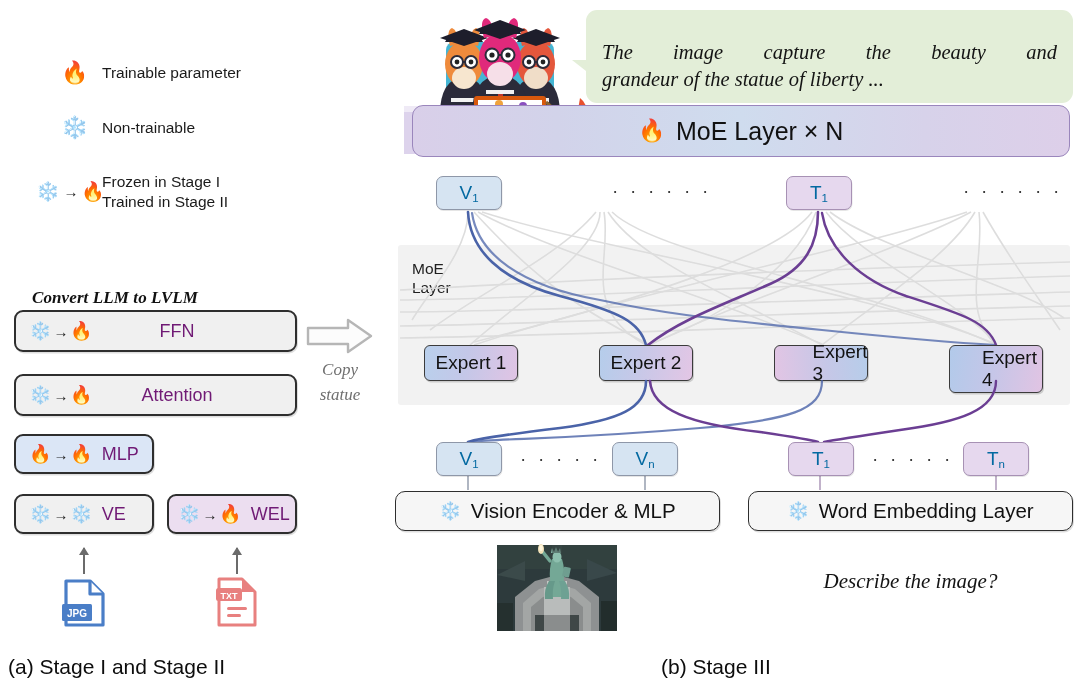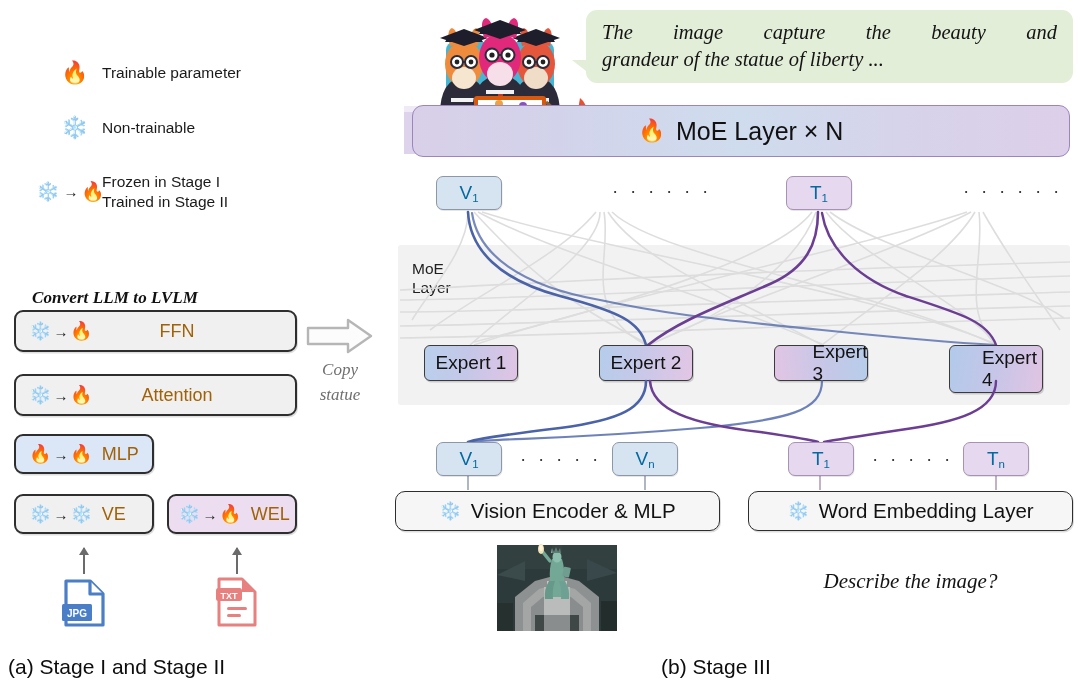--- a/index.html
+++ b/index.html
@@ -15,38 +15,38 @@
   .arrow-mini{font-size:15px;color:#222;margin:0 1px;}
 
   
   .sect-title{font-family:"Liberation Serif", serif;font-style:italic;font-weight:bold;
               font-size:17px;color:#111;letter-spacing:.1px;margin-top:28px;}
 
   .lbox{box-sizing:border-box;border:2px solid #2e2e2e;border-radius:9px;
         background:#f0f0f0;display:flex;align-items:center;
         box-shadow:1px 1.5px 0 rgba(0,0,0,.13);}
   .lbox .ico-pair{display:flex;align-items:center;gap:1px;font-size:18px;margin-left:13px;line-height:1;}
-  .lbox .lbl{flex:1;text-align:center;font-size:18px;color:#a16207;padding-right:34px;}
+  .lbox .lbl{flex:1;text-align:center;font-size:18px;color:#701a75;padding-right:34px;}
   .lbox.tight .lbl{flex:none;text-align:left;padding:0 0 0 9px;font-size:18px;}
   .lbox.blue{background:#dbe6f6;}
   .lbox.purple{background:#ecdef0;}
 
   
   .copy-label{font-family:"Liberation Serif", serif;font-style:italic;font-size:17px;color:#6f6f6f;text-align:center;line-height:1.45;}
 
   
   .farrow{width:2px;background:#6b6b6b;position:absolute;}
   .farrow::before{content:"";position:absolute;top:-1px;left:-4px;border-left:5px solid transparent;border-right:5px solid transparent;border-bottom:8px solid #6b6b6b;}
 
   
   .bubble{box-sizing:border-box;background:#e3eed8;border-radius:11px;
           padding:9px 16px 10px 16px;
           font-family:"Liberation Serif", serif;font-style:italic;font-size:20.5px;
           color:#141414;line-height:1.32;}
-  .bubble .l1{display:block;text-align:justify;text-align-last:justify;}
+  .bubble .l1{display:block;text-align:justify;text-align-last:justify;margin-top:20px;}
   .bubble .l2{display:block;}
   .bubble-tail{position:absolute;width:0;height:0;border-top:11px solid #e3eed8;
                border-left:14px solid transparent;}
 
   .moebar{box-sizing:border-box;border:1.6px solid #9a86bc;border-radius:11px;
           background:linear-gradient(90deg,#d9cfe9 0%,#d2d3ea 22%,#cfdcee 50%,#d7d2ea 78%,#ddcfe9 100%);
           display:flex;align-items:center;justify-content:center;gap:10px;
           font-size:25px;color:#111;}
 
   .panel{background:#f2f2f2;border-radius:3px;}

